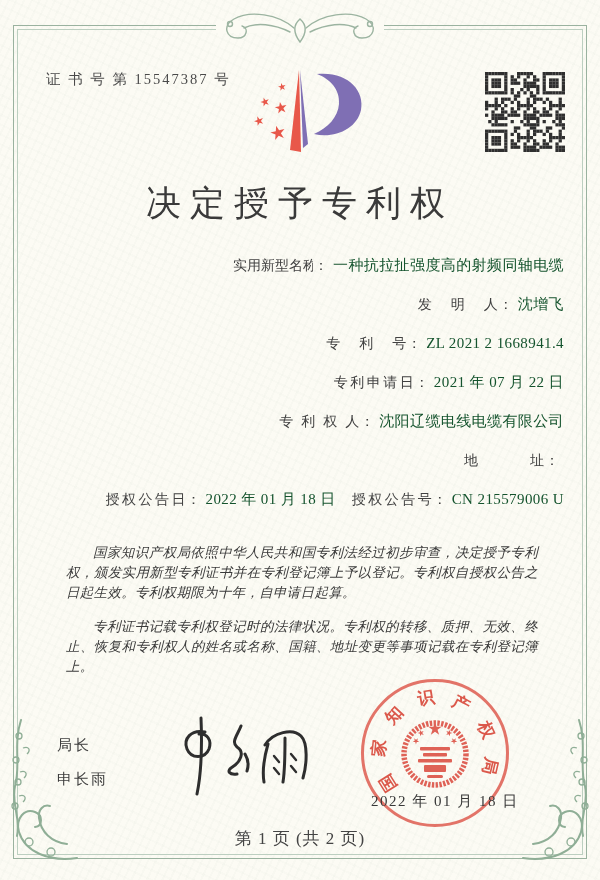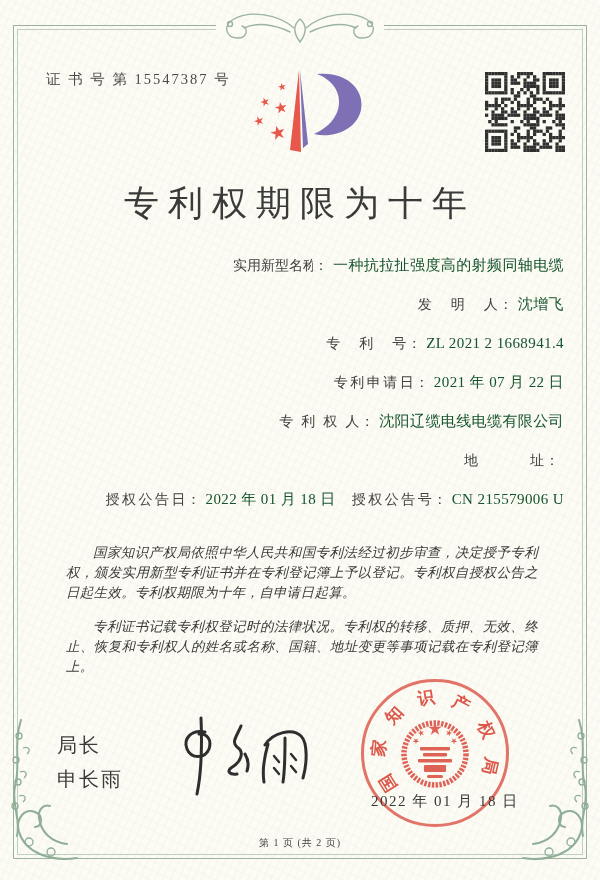--- a/index.html
+++ b/index.html
@@ -27,31 +27,31 @@
   .f-label{display:inline-block;width:80px;font-size:14px;color:#414141;
            text-align:justify;text-align-last:justify;text-justify:inter-character;overflow:hidden;}
   .f-colon{margin:0 5px 0 1px;font-size:14px;}
   .f-value{font-size:15px;letter-spacing:0.4px;color:#14532d;}
   .pair2{display:flex;align-items:center;margin-left:16px;}
   
   .body-text{left:52px;right:48px;top:529px;}
   .body-text p{margin:14px;font-size:13.5px;line-height:20px;text-align:justify;text-indent:2em;
                font-style:italic;color:#3a3a3a;letter-spacing:0.3px;}
   
-  .officer{left:57px;top:728px;font-size:20px;color:#3c3c3c;letter-spacing:2px;line-height:34px;}
+  .officer{left:57px;top:728px;font-size:15px;color:#3c3c3c;letter-spacing:2px;line-height:34px;}
   .signature{left:165px;top:708px;width:158px;height:95px;}
   
   .seal{left:361px;top:679px;width:148px;height:148px;z-index:5;}
   .seal-ring{position:absolute;inset:0;border:3.5px solid rgba(221,85,73,0.82);border-radius:50%;}
   .seal-char{position:absolute;font-size:17px;font-weight:bold;color:rgba(216,74,60,0.92);
              font-family:"Liberation Serif","DejaVu Serif",serif;}
   .seal-emblem{position:absolute;left:33px;top:31px;width:82px;height:86px;}
   .seal-date{left:371px;top:792px;font-size:15px;letter-spacing:1.5px;color:#383838;z-index:6;}
   
-  .footer{left:0;bottom:30px;width:100%;text-align:center;font-size:10px;letter-spacing:1px;color:#444;}
+  .footer{left:0;bottom:30px;width:100%;text-align:center;font-size:17px;letter-spacing:1px;color:#444;}
   .ornament-top{left:50%;top:6px;transform:translateX(-50%);width:196px;height:44px;}
   .flourish-bl{left:5px;bottom:14px;width:82px;height:152px;}
   .flourish-br{right:5px;bottom:14px;width:82px;height:152px;transform:scaleX(-1);}
 </style>
 </head>
 <body>
 
 <div class="frame-outer">
   <div class="frame-inner"></div>
 </div>
@@ -404,21 +404,21 @@
       <rect x="41.60" y="76.80" width="3.25" height="3.25" fill="#2f2f2f"></rect>
       <rect x="44.80" y="76.80" width="3.25" height="3.25" fill="#2f2f2f"></rect>
       <rect x="48.00" y="76.80" width="3.25" height="3.25" fill="#2f2f2f"></rect>
       <rect x="51.20" y="76.80" width="3.25" height="3.25" fill="#2f2f2f"></rect>
       <rect x="70.40" y="76.80" width="3.25" height="3.25" fill="#2f2f2f"></rect>
       <rect x="73.60" y="76.80" width="3.25" height="3.25" fill="#2f2f2f"></rect>
       <rect x="76.80" y="76.80" width="3.25" height="3.25" fill="#2f2f2f"></rect>
     </svg>
 </div>
 
-<div class="abs title">专利权期限为十年</div>
+<div class="abs title">决定授予专利权</div>
 
 <div class="abs fields">
   <div class="field-row">
     <span class="f-label">实用新型名称</span>
       <span class="f-colon">：</span>
       <span class="f-value">一种抗拉扯强度高的射频同轴电缆</span>
   </div>
   <div class="field-row">
     <span class="f-label">发明人</span>
       <span class="f-colon">：</span>

